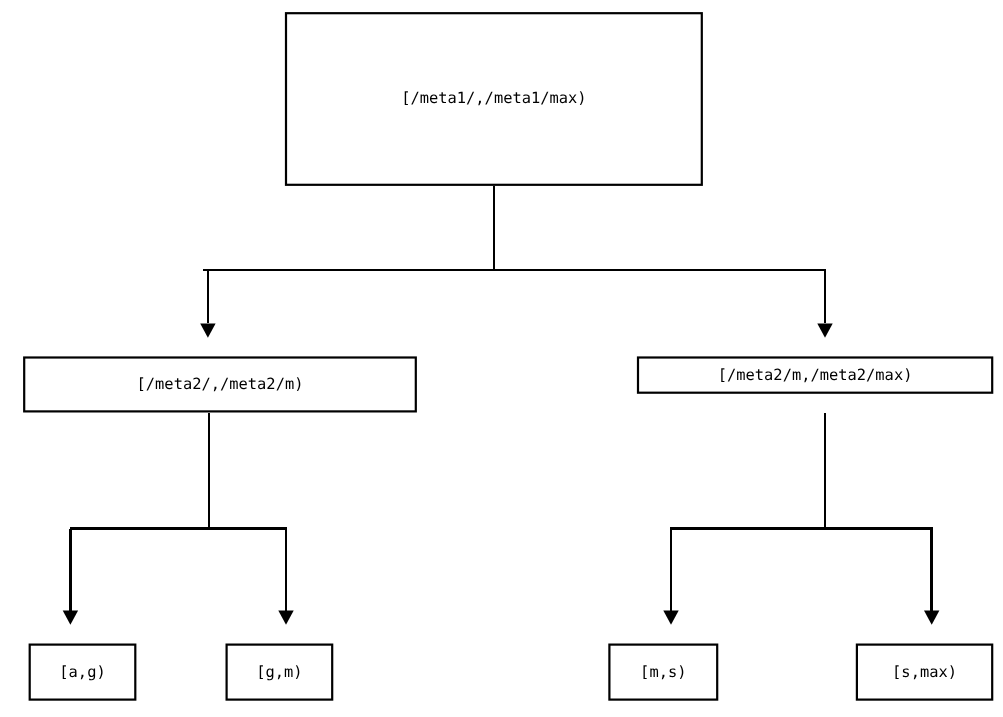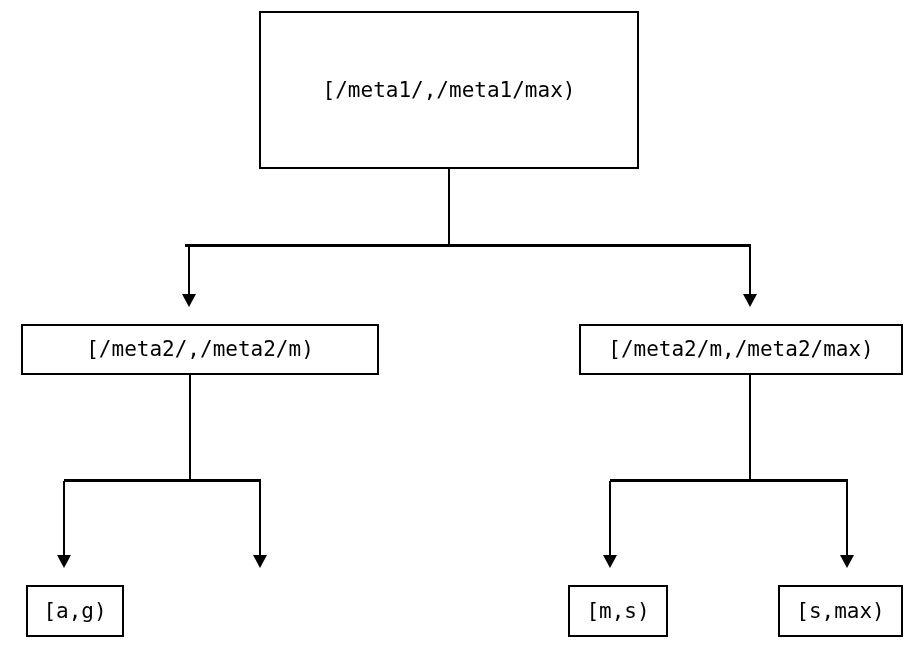--- a/index.html
+++ b/index.html
@@ -27,21 +27,21 @@
   .node-box {
     position: absolute;
     box-sizing: border-box;
     border: 2.5px solid #000000;
     background: #ffffff;
     display: flex;
     align-items: center;
     justify-content: center;
     color: #000000;
     font-family: "DejaVu Sans Mono", "Liberation Mono", monospace;
-    font-size: 21px;
+    font-size: 14px;
     letter-spacing: 0px;
     white-space: pre;
     line-height: 1;
   }
   .node-label {
     display: block;
     color: #000000;
   }
   
   #node-root {
@@ -54,41 +54,40 @@
   #node-mid-left {
     left: 21px;
     top: 324px;
     width: 358px;
     height: 51px;
   }
   #node-mid-right {
     left: 579px;
     top: 324px;
     width: 324px;
-    height: 51px;
+    height: 34px;
   }
   
   #node-leaf-1 {
     left: 26px;
     top: 585px;
     width: 98px;
     height: 52px;
   }
   #node-leaf-2 {
     left: 205px;
     top: 585px;
     width: 98px;
     height: 52px;
   }
   #node-leaf-3 {
     left: 553px;
     top: 585px;
     width: 100px;
     height: 52px;
-    margin-left: 15px;
   }
   #node-leaf-4 {
     left: 778px;
     top: 585px;
     width: 125px;
     height: 52px;
   }
 </style>
 </head>
 <body>
@@ -137,20 +136,23 @@
   </div>
 
   <div class="node-box" id="node-mid-right">
     <span class="node-label">[/meta2/m,/meta2/max)</span>
   </div>
 
   <div class="node-box" id="node-leaf-1">
     <span class="node-label">[a,g)</span>
   </div>
 
+  <div class="node-box" id="node-leaf-2">
+    <span class="node-label">[g,m)</span>
+  </div>
 
   <div class="node-box" id="node-leaf-3">
     <span class="node-label">[m,s)</span>
   </div>
 
   <div class="node-box" id="node-leaf-4">
     <span class="node-label">[s,max)</span>
   </div>
 
 </div>

